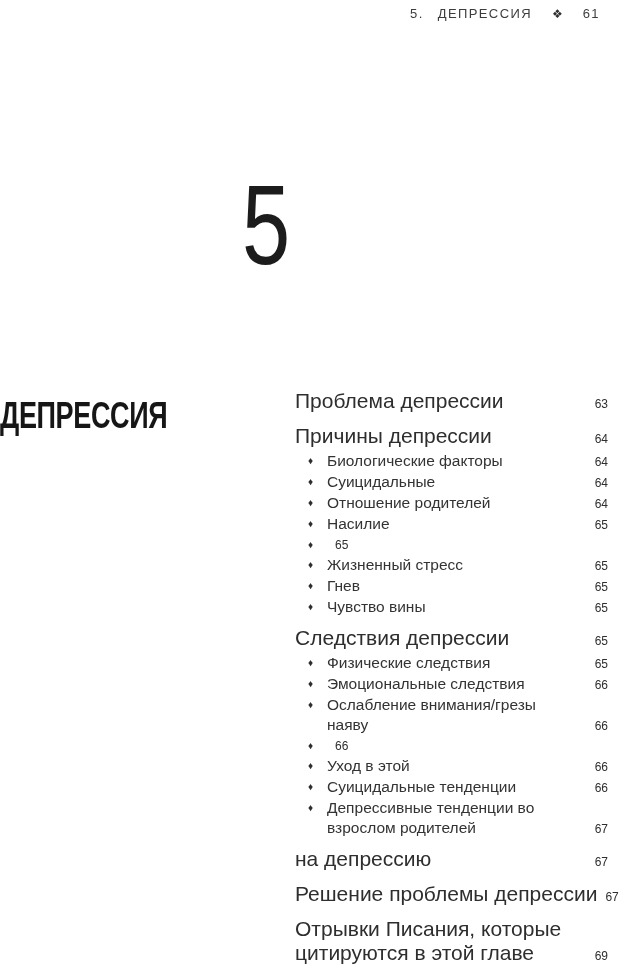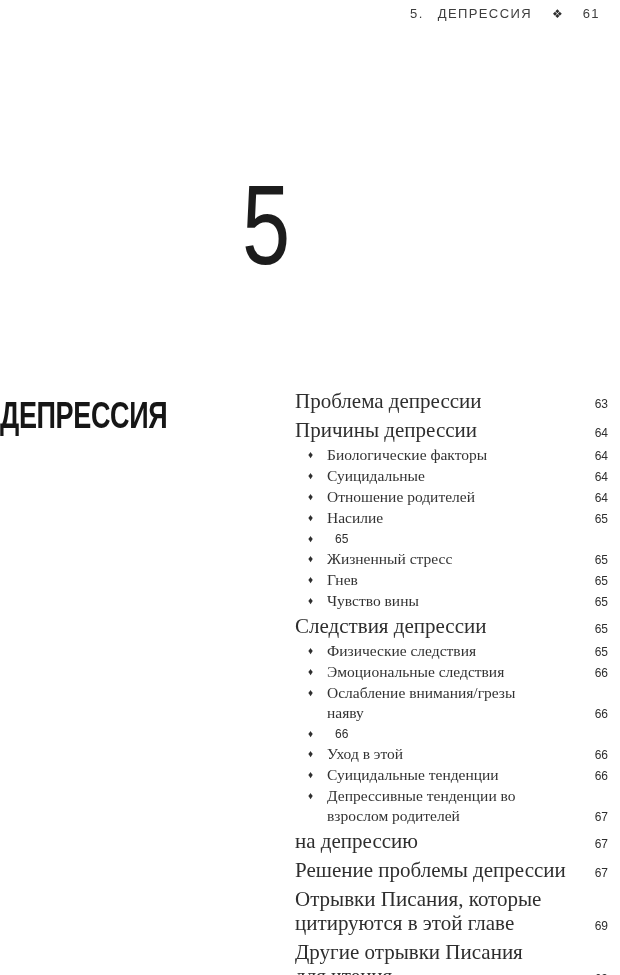--- a/index.html
+++ b/index.html
@@ -71,21 +71,21 @@
   .toc {
     position: absolute;
     left: 295px;
     top: 389px;
     width: 313px;
   }
   .toc-entry { position: relative; }
   .toc-entry.level-1 {
     font-size: 21px;
     line-height: 24px;
-    margin-top: 2px;
+    margin-top: 8px;
     color: #2e2e2e;
   }
   .toc-entry.level-1:first-child { margin-top: 0; }
   .toc-entry.level-2 {
     font-size: 15.5px;
     line-height: 20px;
     padding-left: 32px;
     color: #333333;
   }
   .toc-entry .bullet {
@@ -94,21 +94,21 @@
     top: 0;
     font-size: 10px;
     line-height: 20px;
     color: #2e2e2e;
   }
   .toc-line {
     display: flex;
     justify-content: space-between;
     align-items: baseline;
   }
-  .toc-text { white-space: nowrap; font-family: Liberation Serif, serif; }
+  .toc-text { white-space: nowrap; }
   .toc-page {
     font-size: 12px;
     margin-left: 8px;
     flex-shrink: 0;
     color: #2e2e2e;
   }
 </style>
 </head>
 <body>
 

